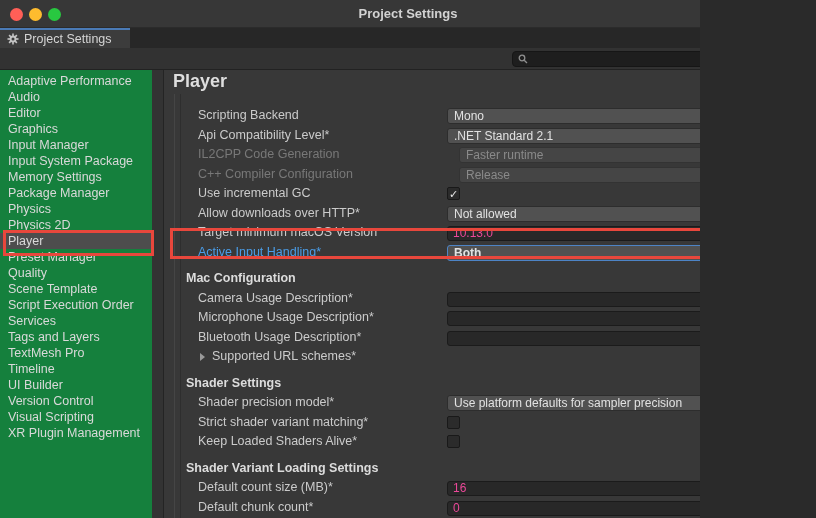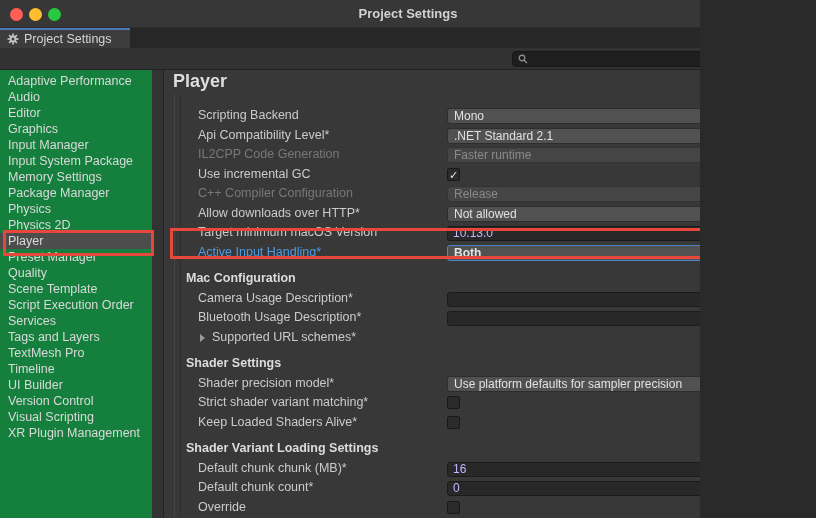--- a/index.html
+++ b/index.html
@@ -62,27 +62,27 @@
   .section-hdr { height:19.5px; margin-top:7px; line-height:19.5px; padding-left:22px; font-size:12.5px;
     font-weight:bold; color:#dcdcdc; }
   .ctrl { position:absolute; left:283px; top:2px; width:341px; }
 
   .dropdown { height:16px; background:#515151; border:1px solid #2d2d2d; border-radius:3px;
     position:relative; padding-left:6px; }
   .dd-value { font-size:12px; color:#e2e2e2; line-height:14px; display:block;
     white-space:nowrap; overflow:hidden; }
   .dd-arrow { position:absolute; right:6px; top:5px; width:0; height:0;
     border-left:4px solid transparent; border-right:4px solid transparent; border-top:4.5px solid #c8c8c8; }
-  .row.disabled .dropdown { background:#454545; border-color:#333; }
+  .row.disabled .dropdown { background:#454545; border-color:#333;margin-left:12px; }
   .row.disabled .dd-value { color:#8a8a8a; }
   .row.disabled .dd-arrow { border-top-color:#777; }
   .dropdown.focused { border:1px solid #4d84c6; }
 
   .textfield { height:15px; margin-top:1px; background:#282828; border:1px solid #1b1b1b; border-radius:3px;
-    font-size:12px; color:#c4b5fd; line-height:13px; padding-left:5px; white-space:nowrap; overflow:hidden; }
+    font-size:12px; color:#ec4899; line-height:13px; padding-left:5px; white-space:nowrap; overflow:hidden; }
   .checkbox { width:13px; height:13px; margin-top:1px; background:#2b2b2b; border:1px solid #191919;
     border-radius:2px; color:#e8e8e8; font-size:11px; line-height:12px; text-align:center; }
 
   .foldout { position:absolute; left:36px; top:6px; width:0; height:0;
     border-top:4px solid transparent; border-bottom:4px solid transparent; border-left:5.5px solid #999; }
   .row.foldrow .row-label { left:48px;text-align:center; }
   .row.hl-label .row-label { color:#4a9de8; }
 
   
   .vscroll { position:absolute; right:0; top:24px; width:21px; height:424px; background:#343434;
@@ -212,36 +212,36 @@
           </div>
           <div class="row disabled">
             <span class="row-label">IL2CPP Code Generation</span>
             <div class="ctrl">
               <div class="dropdown">
                 <span class="dd-value">Faster runtime</span>
                 <span class="dd-arrow"></span>
               </div>
             </div>
           </div>
-          <div class="row">
-            <span class="row-label">Use incremental GC</span>
-            <div class="ctrl">
-              <div class="checkbox">✓</div>
-            </div>
-          </div>
           <div class="row disabled">
             <span class="row-label">C++ Compiler Configuration</span>
             <div class="ctrl">
               <div class="dropdown">
                 <span class="dd-value">Release</span>
                 <span class="dd-arrow"></span>
               </div>
             </div>
           </div>
           <div class="row">
+            <span class="row-label">Use incremental GC</span>
+            <div class="ctrl">
+              <div class="checkbox">✓</div>
+            </div>
+          </div>
+          <div class="row">
             <span class="row-label">Allow downloads over HTTP*</span>
             <div class="ctrl">
               <div class="dropdown">
                 <span class="dd-value">Not allowed</span>
                 <span class="dd-arrow"></span>
               </div>
             </div>
           </div>
           <div class="row">
             <span class="row-label">Target minimum macOS Version</span>
@@ -254,20 +254,26 @@
             <div class="ctrl">
               <div class="dropdown focused" style="border-color: rgb(77, 132, 198); font-weight: bold;">
                 <span class="dd-value">Both</span>
                 <span class="dd-arrow"></span>
               </div>
             </div>
           </div>
           <div class="section-hdr">Mac Configuration</div>
           <div class="row">
             <span class="row-label">Camera Usage Description*</span>
+            <div class="ctrl">
+              <div class="textfield"></div>
+            </div>
+          </div>
+          <div class="row">
+            <span class="row-label">Microphone Usage Description*</span>
             <div class="ctrl">
               <div class="textfield"></div>
             </div>
           </div>
           <div class="row">
             <span class="row-label">Bluetooth Usage Description*</span>
             <div class="ctrl">
               <div class="textfield"></div>
             </div>
           </div>
@@ -292,21 +298,21 @@
             </div>
           </div>
           <div class="row">
             <span class="row-label">Keep Loaded Shaders Alive*</span>
             <div class="ctrl">
               <div class="checkbox"></div>
             </div>
           </div>
           <div class="section-hdr">Shader Variant Loading Settings</div>
           <div class="row">
-            <span class="row-label">Default chunk chunk (MB)*</span>
+            <span class="row-label">Default count size (MB)*</span>
             <div class="ctrl">
               <div class="textfield">16</div>
             </div>
           </div>
           <div class="row">
             <span class="row-label">Default chunk count*</span>
             <div class="ctrl">
               <div class="textfield">0</div>
             </div>
           </div>

